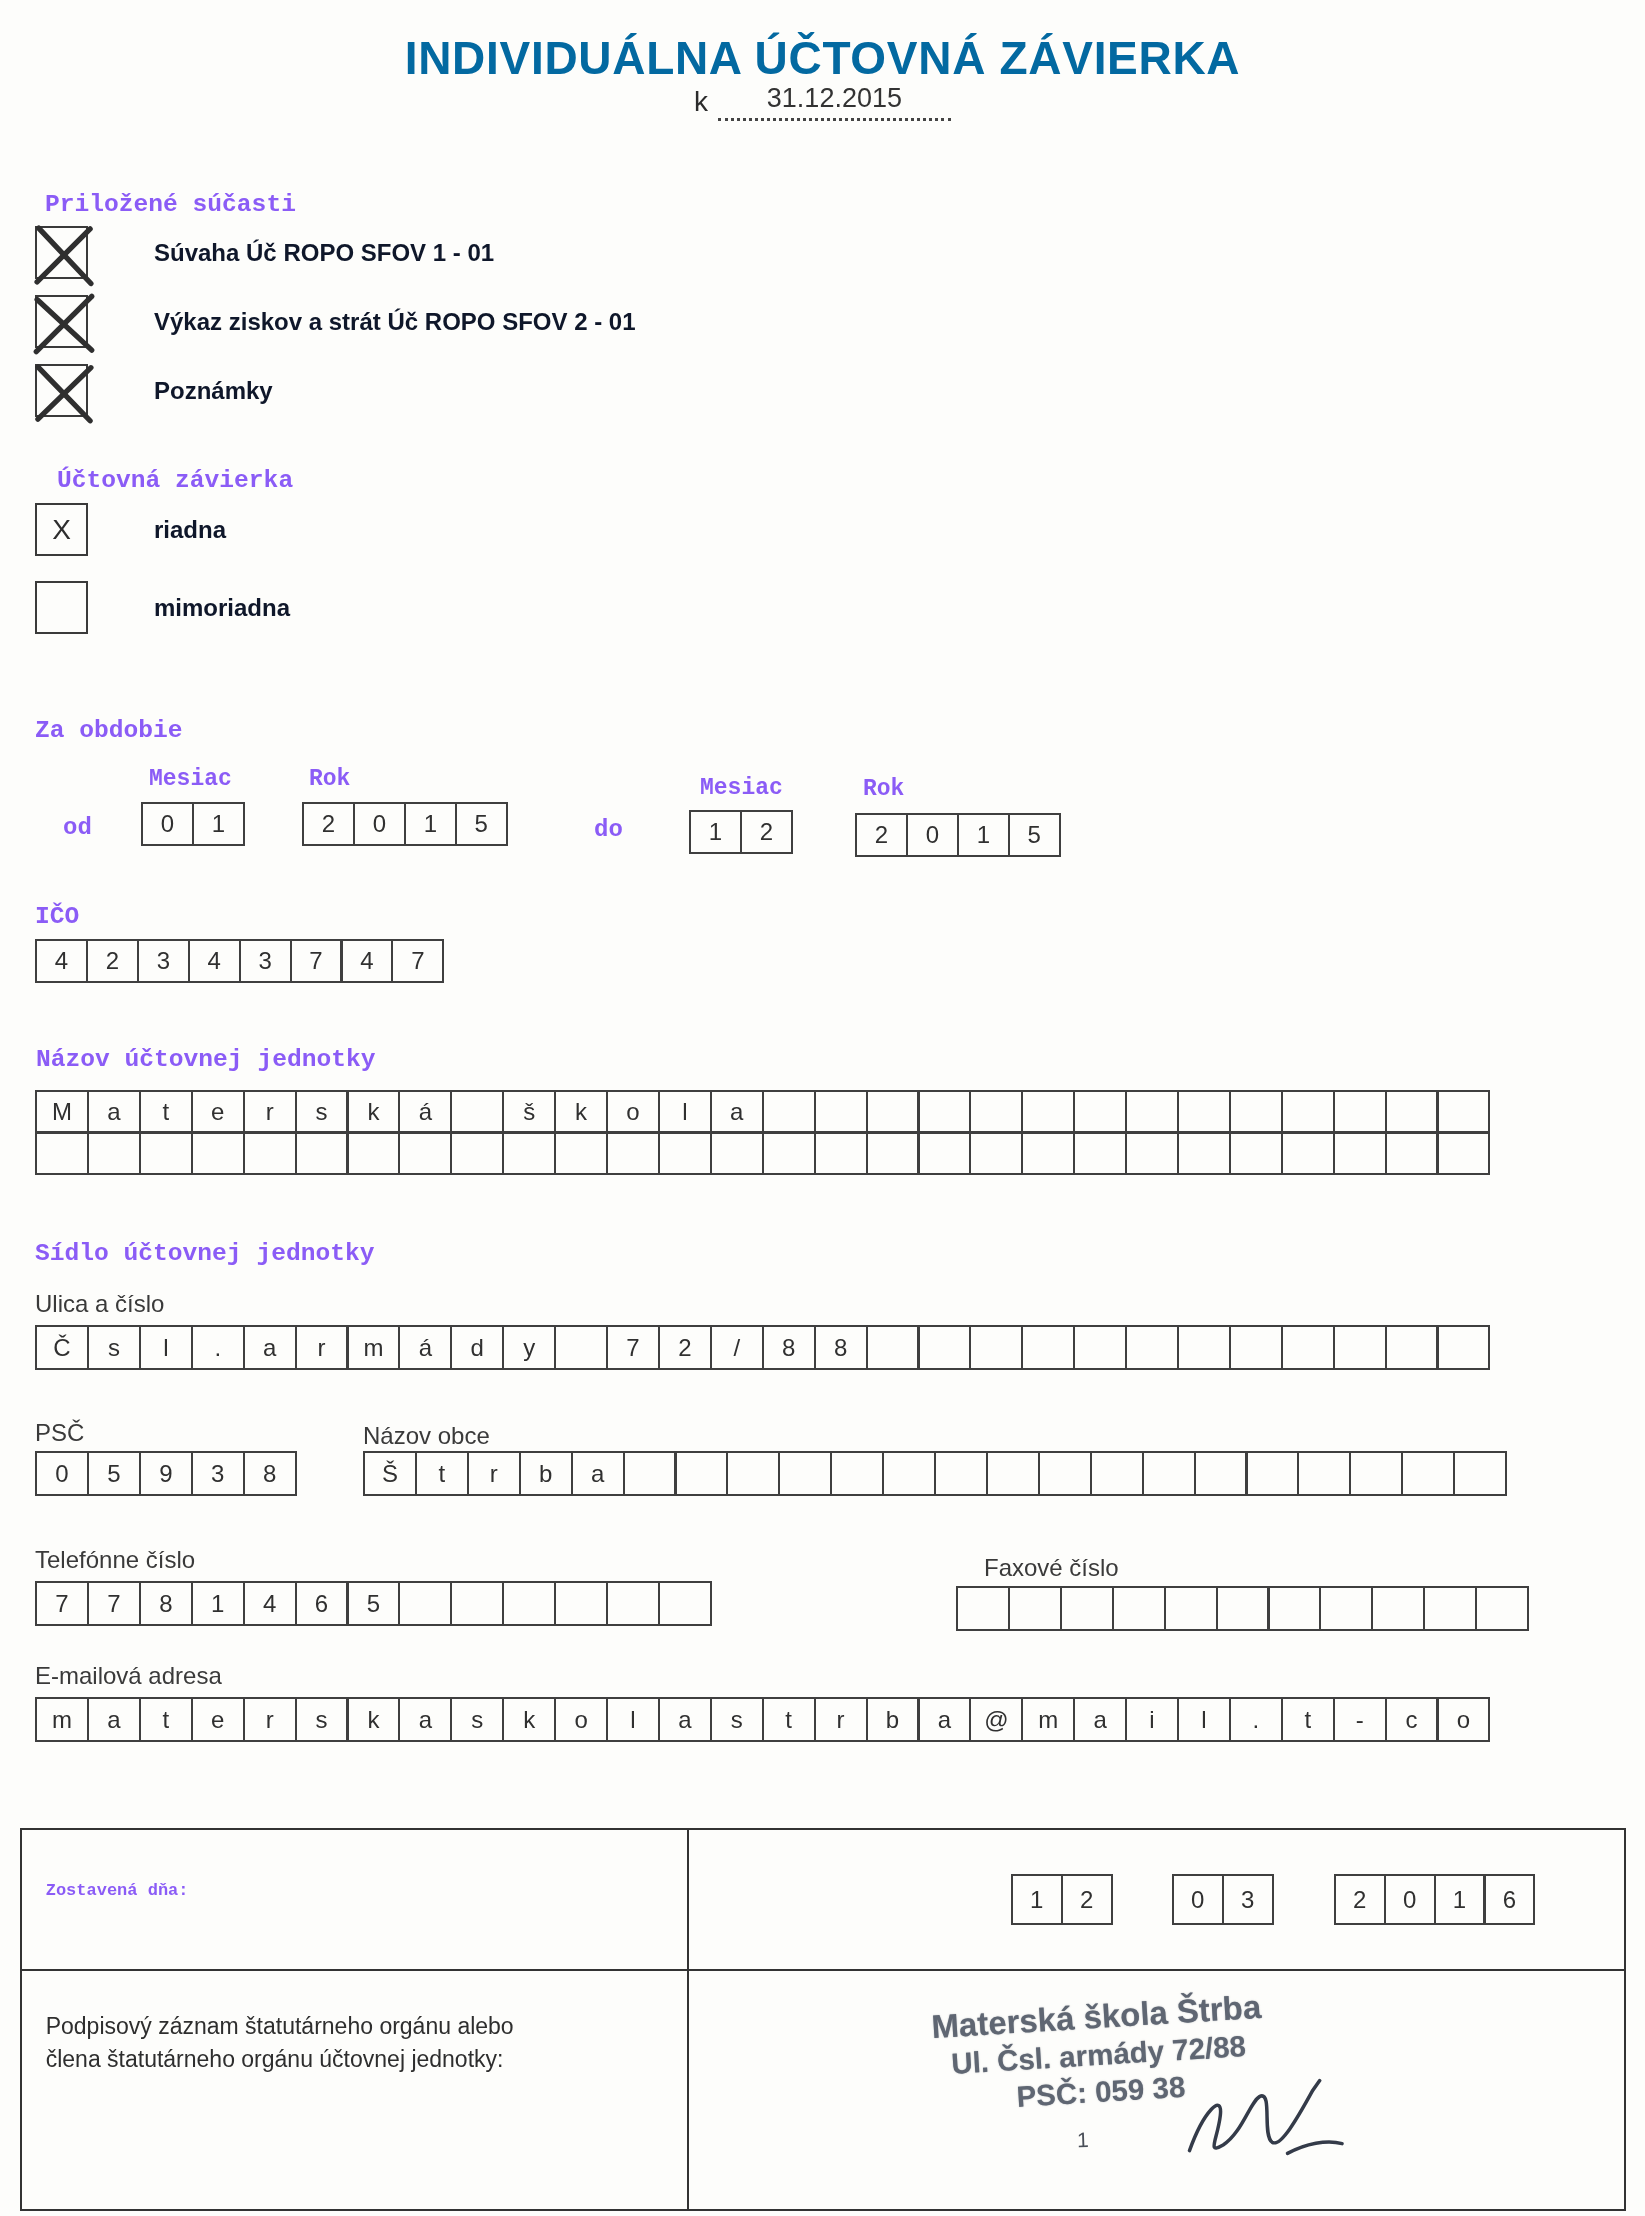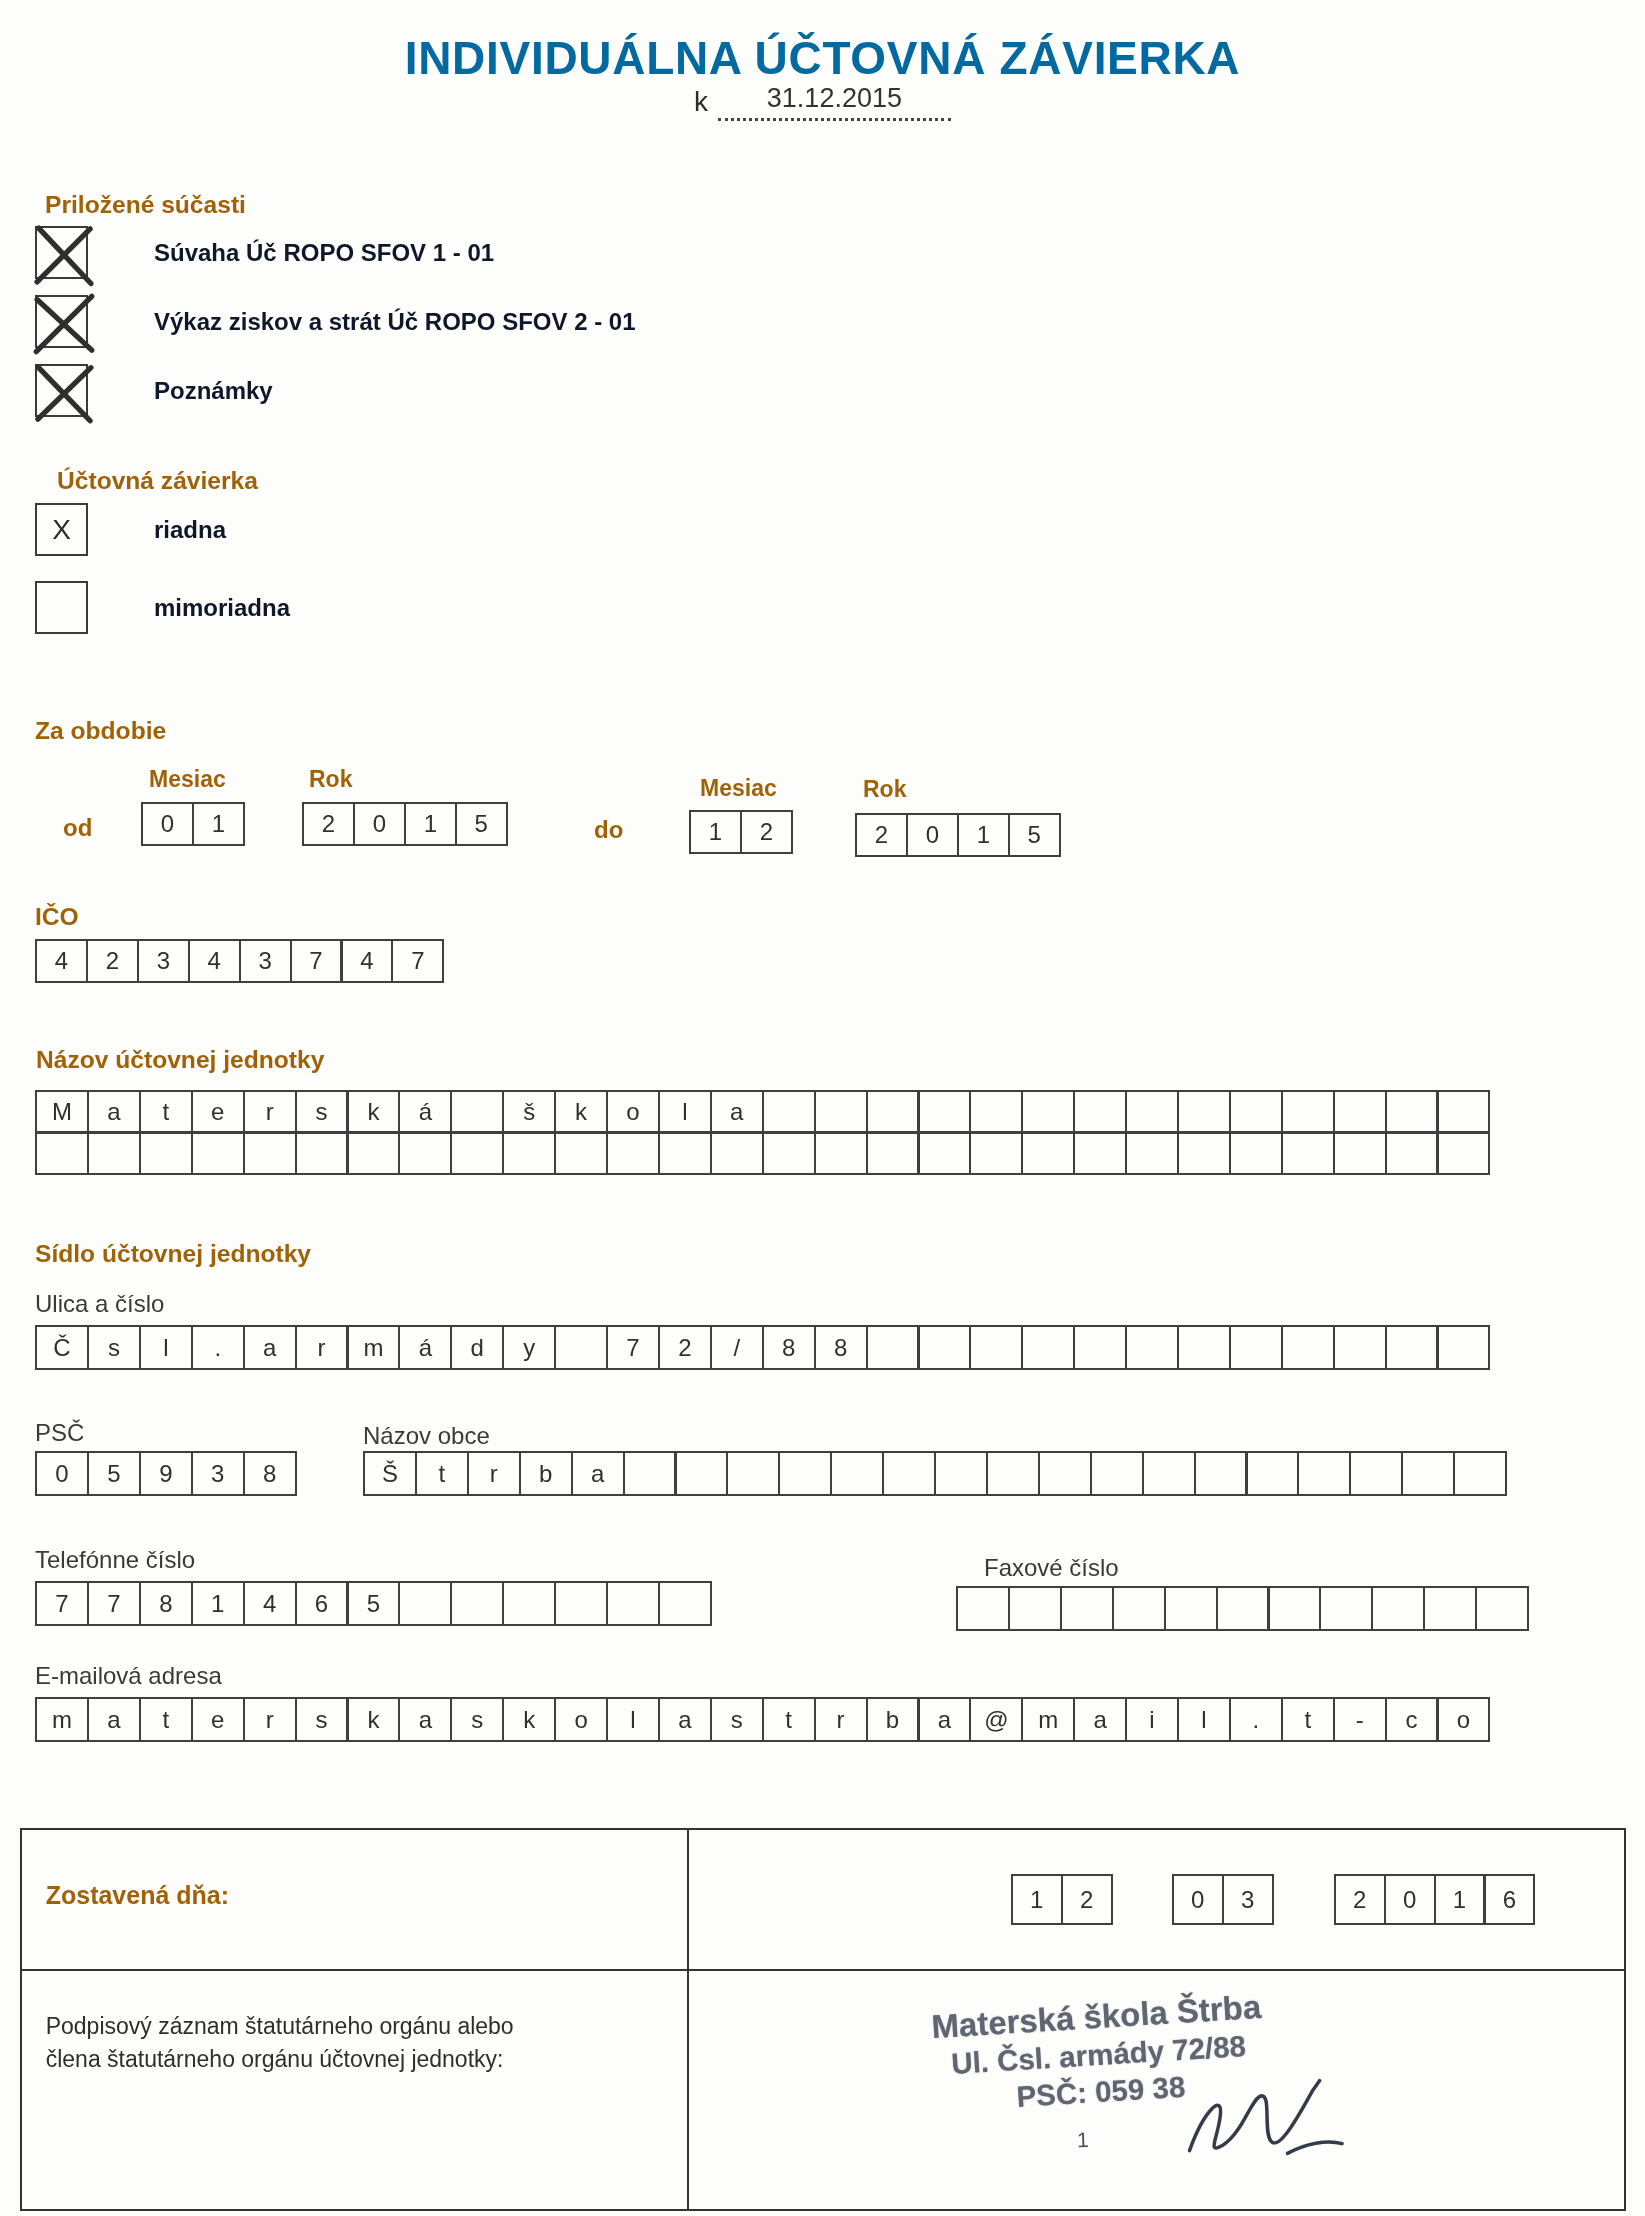--- a/index.html
+++ b/index.html
@@ -17,21 +17,21 @@
   .subtitle{
     position:absolute; left:0; right:0; top:83px;
     display:flex; justify-content:center; align-items:flex-end; gap:9.8px;
   }
   .subtitle .k{font-size:28px; color:#2c2c2c; padding-bottom:2.8px;}
   .dateline{
     border-bottom:3.5px dotted #444; padding:0 49px 4.2px 49px;
     font-size:27px; color:#333; text-align:center;
   }
   
-  .h-bold{position:absolute; font-size:24.6px; font-weight:bold; color:#a16207;}
+  .h-bold{position:absolute; font-size:24.6px; font-weight:bold; color:#8b5cf6;font-family:Liberation Mono, monospace;}
   .h-reg{position:absolute; font-size:24px; color:#3a3a3a;}
   
   .cbrow{position:absolute; display:flex; align-items:center;}
   .cbox{
     position:relative; width:53px; height:53px; border:2.1px solid #3a3a3a;
     box-sizing:border-box; flex:0 0 auto; display:flex; align-items:center; justify-content:center;
     font-size:28px; color:#2e2e2e;
   }
   .cbox svg{position:absolute; left:-4.2px; top:-4.2px; width:62px; height:62px; overflow:visible;}
   .cbox svg path{stroke:#2f2f2f; stroke-width:6.5; fill:none; stroke-linecap:round;}
@@ -359,21 +359,21 @@
       <span class="cell">t</span>
       <span class="cell">-</span>
       <span class="cell">c</span>
       <span class="cell">o</span>
     </div>
 
   <div class="ftable">
     <div class="vdiv"></div>
     <div class="hdiv"></div>
 
-    <div class="h-bold" style="left:24px; top:51px; font-size:25px;">Zostavená dňa:</div>
+    <div class="h-bold" style="left:24px; top:51px; font-size:17px;">Zostavená dňa:</div>
 
     <div class="cells date" style="left:989px; top:44px;">
         <span class="cell">1</span>
         <span class="cell">2</span>
       </div>
     <div class="cells date" style="left:1150px; top:44px;">
         <span class="cell">0</span>
         <span class="cell">3</span>
       </div>
     <div class="cells date" style="left:1312px; top:44px;">

